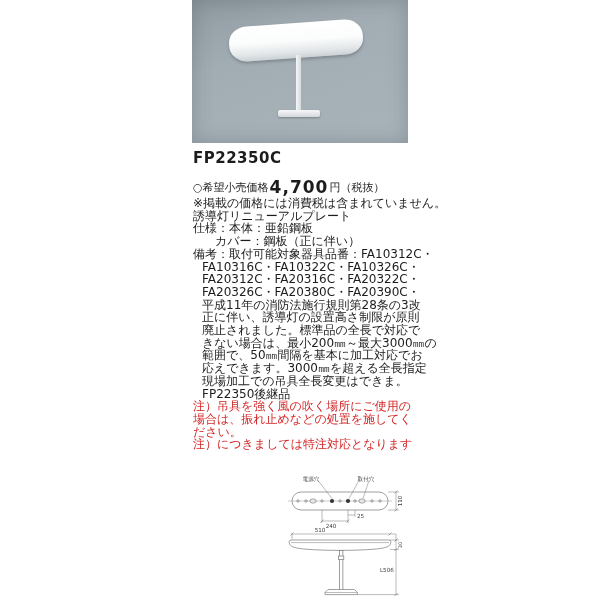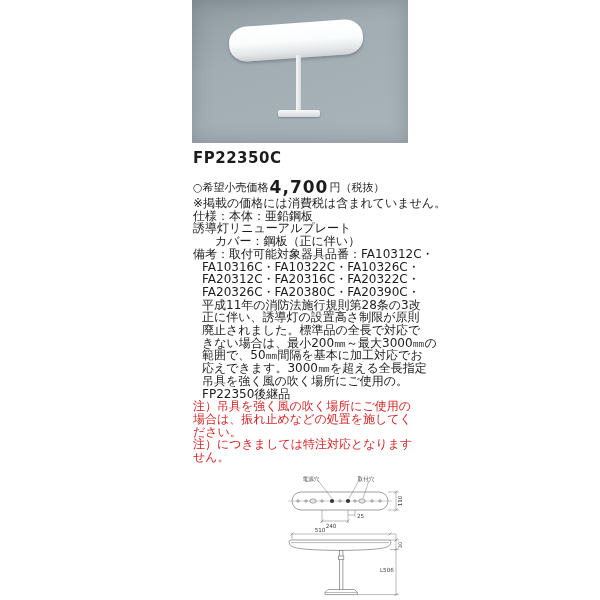--- a/index.html
+++ b/index.html
@@ -55,40 +55,39 @@
 
 <div class="textblock">
   <div class="model">FP22350C</div>
   <div class="price">
     <span>○希望小売価格</span>
     <span class="big">4,700</span>
     <span>円（税抜）</span>
   </div>
   <div class="lines">
       <div class="line ">※掲載の価格には消費税は含まれていません。</div>
+      <div class="line ">誘導灯リニューアルプレート</div>
       <div class="line ">仕様：本体：亜鉛鋼板</div>
-      <div class="line ">誘導灯リニューアルプレート</div>
       <div class="line indent2">カバー：鋼板（正に伴い）</div>
       <div class="line ">備考：取付可能対象器具品番：FA10312C・</div>
       <div class="line indent1">FA10316C・FA10322C・FA10326C・</div>
       <div class="line indent1">FA20312C・FA20316C・FA20322C・</div>
       <div class="line indent1">FA20326C・FA20380C・FA20390C・</div>
       <div class="line indent1">平成11年の消防法施行規則第28条の3改</div>
       <div class="line indent1">正に伴い、誘導灯の設置高さ制限が原則</div>
       <div class="line indent1">廃止されました。標準品の全長で対応で</div>
       <div class="line indent1">きない場合は、最小200㎜～最大3000㎜の</div>
       <div class="line indent1">範囲で、50㎜間隔を基本に加工対応でお</div>
       <div class="line indent1">応えできます。3000㎜を超える全長指定</div>
-      <div class="line indent1">吊具を強く風の吹く場所にご使用の。</div>
+      <div class="line indent1">現場加工での吊具全長変更はできま。</div>
       <div class="line indent1">FP22350後継品</div>
       <div class="line red">注）吊具を強く風の吹く場所にご使用の</div>
       <div class="line red">場合は、振れ止めなどの処置を施してく</div>
       <div class="line red">ださい。</div>
       <div class="line red">注）につきましては特注対応となります</div>
-      <div class="line red">せん。</div>
     </div>
 </div>
 
 <svg class="drawing" width="135" height="130" viewBox="0 0 135 130">
   <g stroke="#777" stroke-width="0.7" fill="none">
 
     <rect x="17" y="22" width="96" height="18" rx="9"></rect>
     <line x1="13" y1="31" x2="117" y2="31" stroke="#999" stroke-width="0.5"></line>
 
     <circle cx="23" cy="31" r="1.2"></circle>

